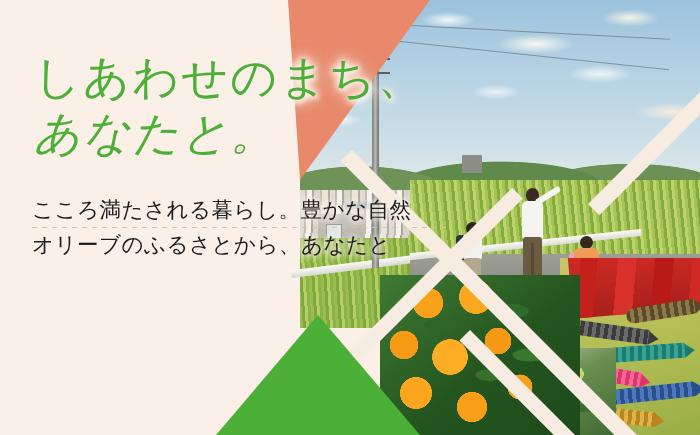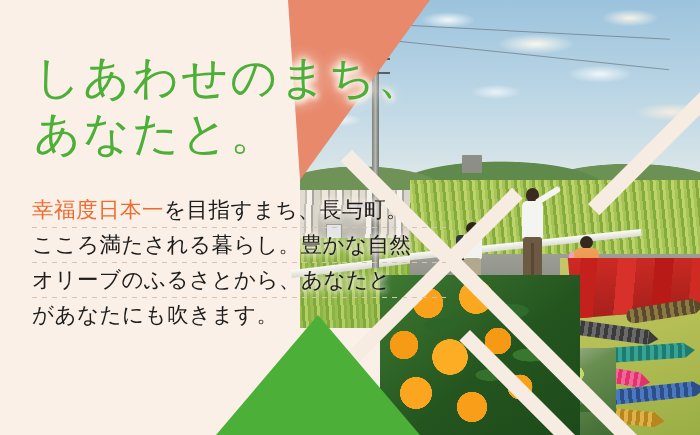--- a/index.html
+++ b/index.html
@@ -261,21 +261,21 @@
   .headline {
     position:absolute; left:34px; top:46px;
     font-family:"DejaVu Sans", sans-serif;
     font-size:46px; line-height:56px;
     color:#4caf37; font-weight:400; letter-spacing:2px;
     text-shadow:
        0 0 9px #faf0e8, 0 0 9px #faf0e8, 0 0 7px #faf0e8,
        0 0 18px #faf0e8, 0 0 18px #faf0e8, 2px 2px 5px #faf0e8;
     white-space:nowrap;
   }
-  .headline .l2 { display:block; }
+  .headline .l2 { display:block;font-style:italic; }
 
   .body-copy {
     position:absolute; left:32px; top:190px; width:412px;
   }
   .bline {
     position:relative;
     font-size:21.5px; line-height:35px; height:35px;
     color:#1c1c1c; letter-spacing:.5px; white-space:nowrap;
     text-shadow:0 0 6px #faf0e8, 0 0 6px #faf0e8, 0 0 10px #faf0e8;
   }
@@ -364,27 +364,21 @@
 
   <div class="panel">
 
     <div class="headline">
       <span>しあわせのまち、</span>
       <span class="l2">あなたと。</span>
     </div>
 
     <div class="body-copy">
       <div class="bline">
-        <span class="hl">幸福度日本一</span><span>を目指すまち、長与町。</span>
-      </div>
-      <div class="bline">
         <span>こころ満たされる暮らし。豊かな自然</span>
       </div>
       <div class="bline">
         <span>オリーブのふるさとから、あなたと</span>
       </div>
-      <div class="bline">
-        <span>があなたにも吹きます。</span>
-      </div>
     </div>
 
   </div>
 </div>
 
 </body></html>

